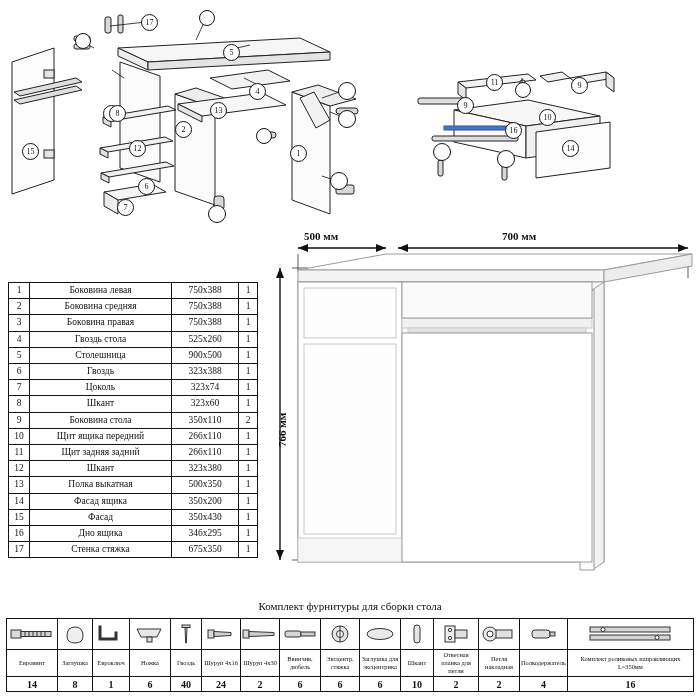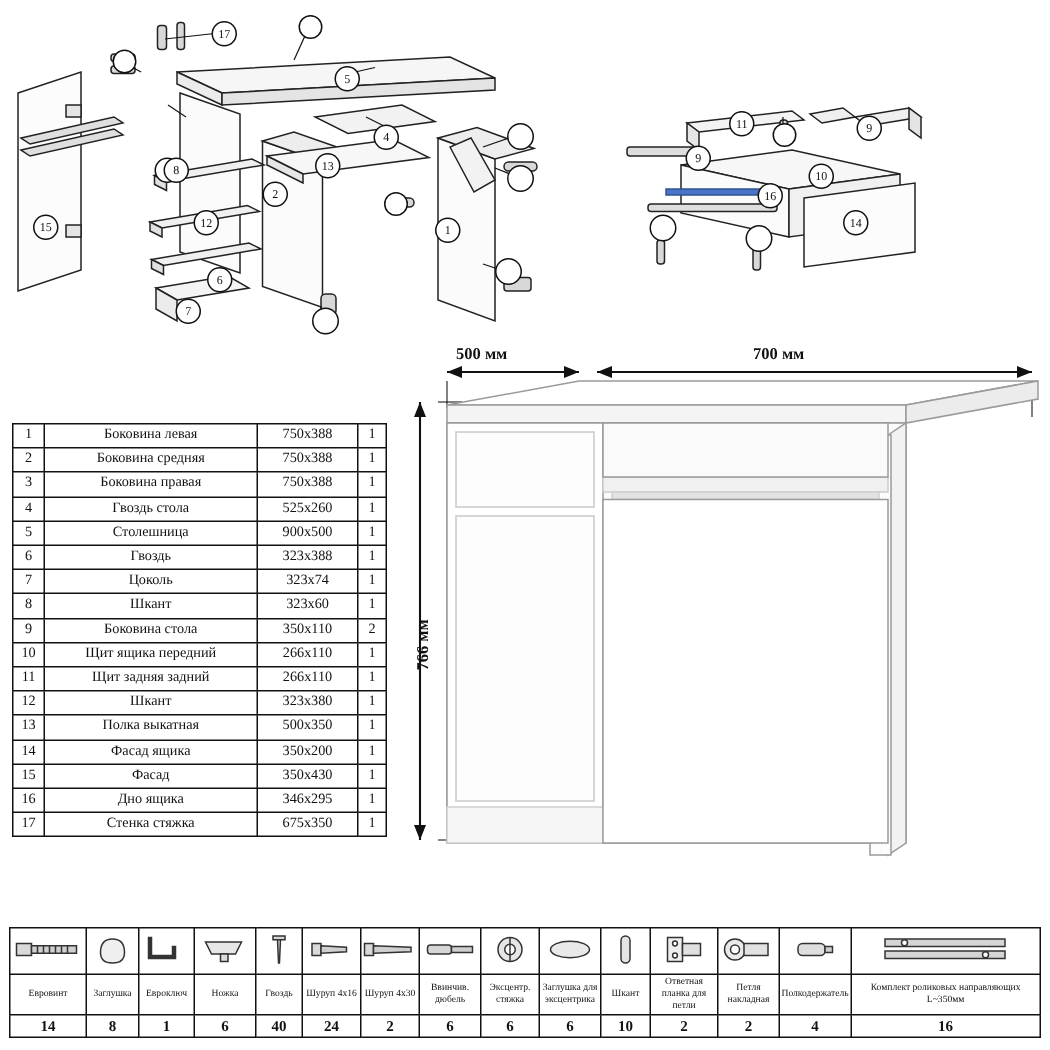--- a/index.html
+++ b/index.html
@@ -393,20 +393,21 @@
         <rect x="140" y="50" width="190" height="36" fill="#fafafa"></rect>
         <rect x="140" y="101" width="190" height="229" fill="#ffffff"></rect>
       </g>
     </svg>
 
     <div class="dimlabel" style="left:240px;top:-2px;">700 мм</div>
     <div class="dimlabel" style="left:42px;top:-2px;">500 мм</div>
     <div class="dimlabel vert" style="left:14px;top:215px;">766 мм</div>
   </div>
 
+  <div id="hwtitle">Комплект фурнитуры для сборки стола</div>
 
   <table id="hw">
     <tbody>
       <tr class="icons">
         <td style="width:50px;">
           <svg width="46" height="22" viewBox="0 0 46 22">
               <rect x="2" y="7" width="10" height="8" fill="#d9d9d9" stroke="#333"></rect>
               <rect x="12" y="8.5" width="30" height="5" fill="#cfcfcf" stroke="#333"></rect>
               <g stroke="#333">
                 <line x1="16" y1="8.5" x2="16" y2="13.5"></line>

